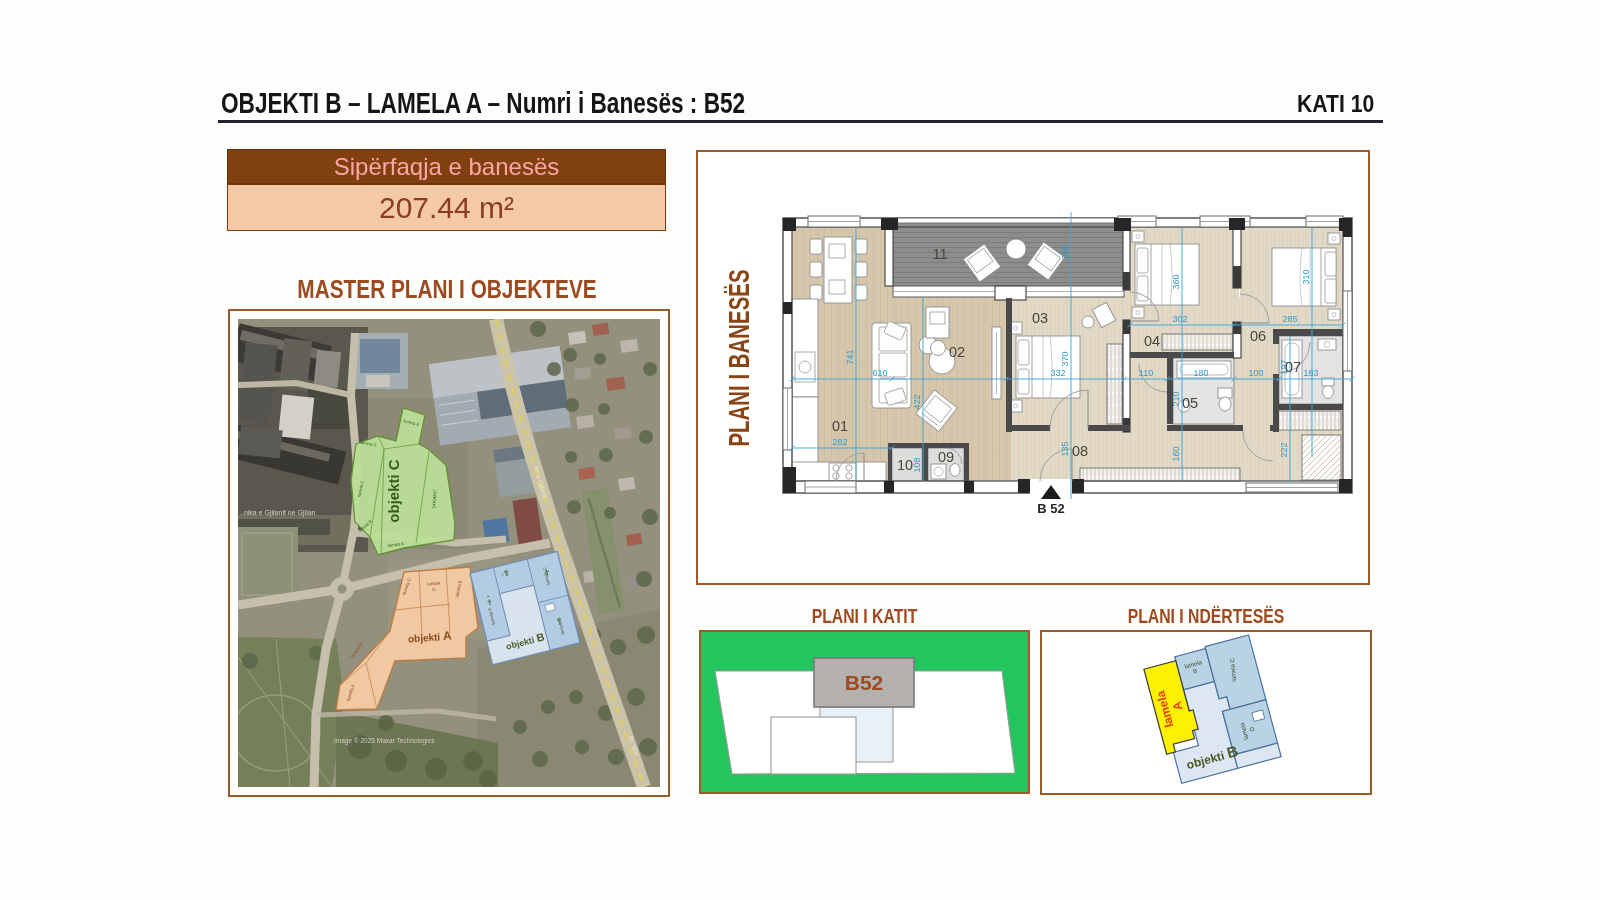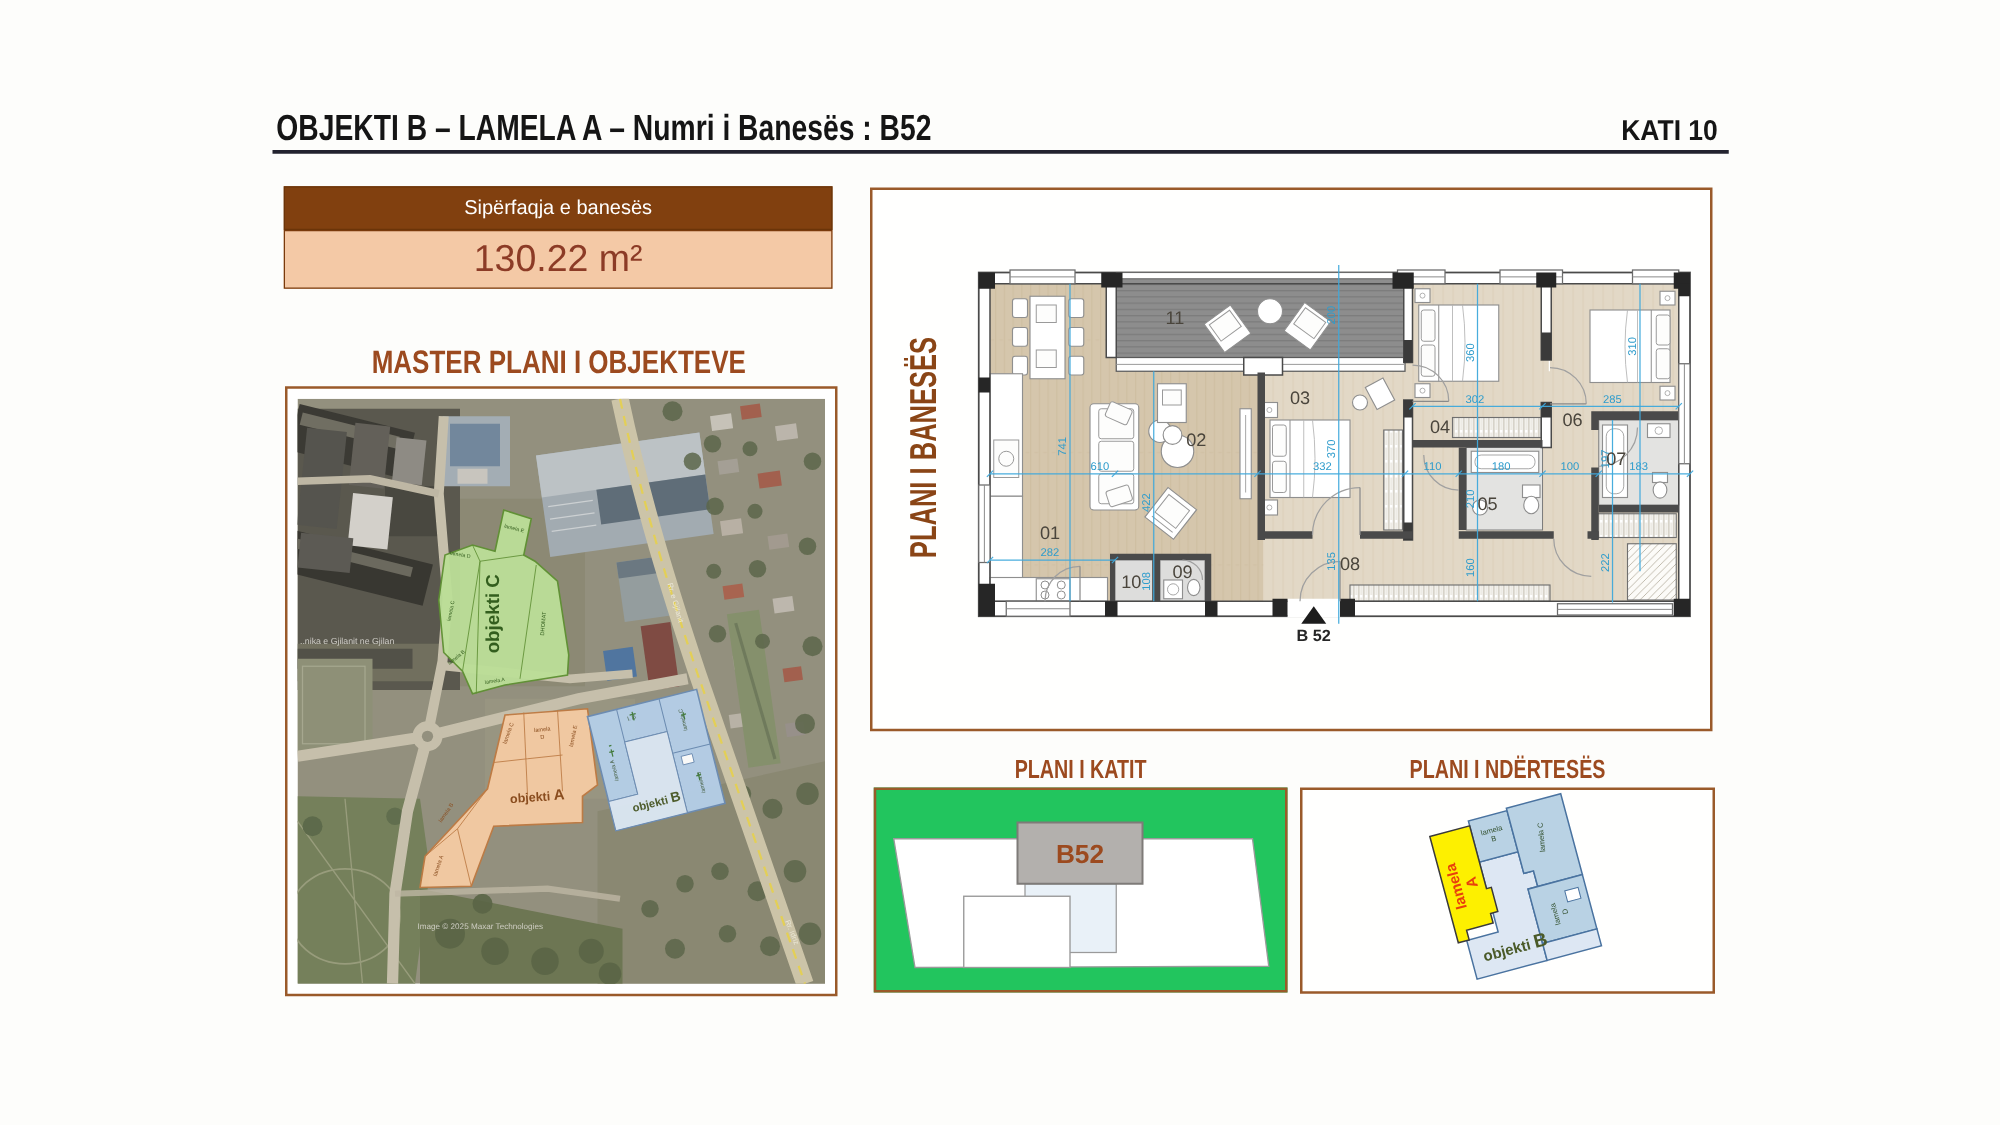--- a/index.html
+++ b/index.html
@@ -9,25 +9,25 @@
 </head>
 <body>
 
 <div class="abs" style="left:221px;top:87px;width:900px;font-size:29px;font-weight:600;color:#151515;transform:scaleX(0.78);transform-origin:0 0;white-space:nowrap;">OBJEKTI B – LAMELA A – Numri i Banesës : B52</div>
 
 <div class="abs" style="left:1297px;top:91px;width:100px;font-size:23px;font-weight:600;color:#151515;transform:scaleX(0.92);transform-origin:0 0;white-space:nowrap;">KATI 10</div>
 
 <div class="abs" style="left:218px;top:120px;width:1165px;height:3px;background:#23232f;"></div>
 
 <div class="abs" style="left:227px;top:149px;width:439px;height:35px;background:#81400f;border:1px solid #6b3408;box-sizing:border-box;text-align:center;">
-  <span style="color:#ffffff;font-size:16px;line-height:34px;">Sipërfaqja e banesës</span>
+  <span style="color:#fca5a5;font-size:24px;line-height:34px;">Sipërfaqja e banesës</span>
 </div>
 
 <div class="abs" style="left:227px;top:184px;width:439px;height:47px;background:#f4c9a6;border:1px solid #7a3a0c;box-sizing:border-box;text-align:center;">
-  <span style="color:#8c3b26;font-size:30px;line-height:46px;">130.22 m²</span>
+  <span style="color:#8c3b26;font-size:30px;line-height:46px;">207.44 m²</span>
 </div>
 
 <div class="abs" style="left:227px;top:274px;width:440px;text-align:center;font-size:26px;font-weight:700;color:#9c4a1f;transform:scaleX(0.8);transform-origin:50% 50%;">MASTER PLANI I OBJEKTEVE</div>
 
 <div class="abs" style="left:228px;top:309px;width:442px;height:488px;border:2px solid #9a5a2a;box-sizing:border-box;background:#ffffff;">
 
 <svg width="422" height="468" viewBox="0 0 422 468" style="position:absolute;left:8px;top:8px;width:422px;height:468px;">
 
 <rect x="0" y="0" width="422" height="468" fill="#93907e"></rect>
 

